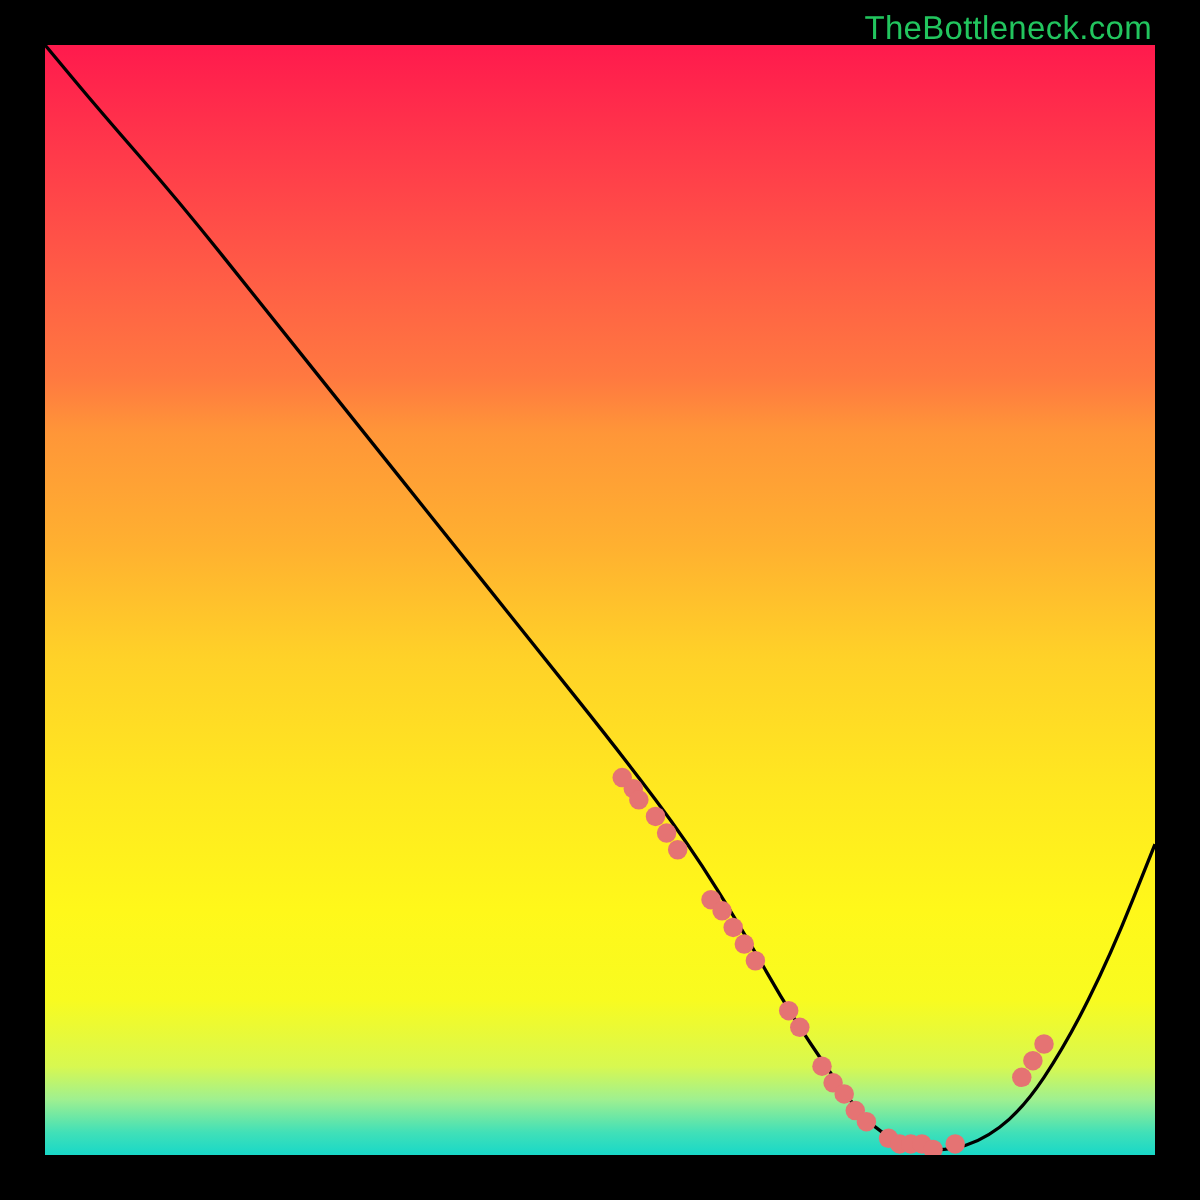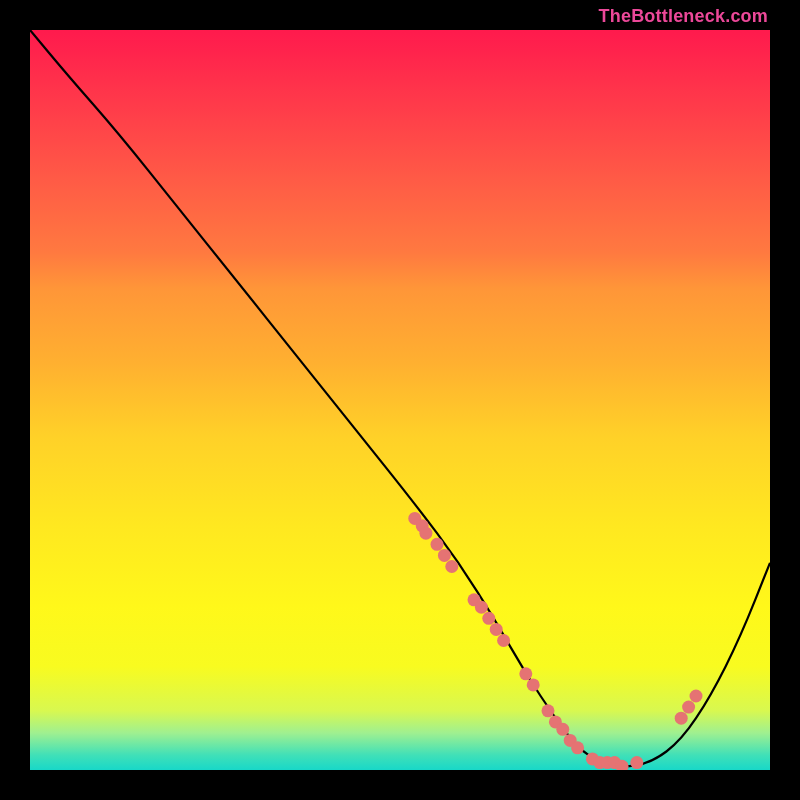--- a/index.html
+++ b/index.html
@@ -30,23 +30,23 @@
       #f8fb20 86%,
       #d8f850 92%,
       #9ff090 95%,
       #40e0b8 98%,
       #18d8c8 100%);
   }
   .watermark {
     position: absolute;
     top: 6px;
     right: 32px;
-    color: #ec4899;
-    font-size: 18px;
-    font-weight: 700;
+    color: #22c55e;
+    font-size: 22px;
+    font-weight: 400;
     letter-spacing: 0.2px;
   }
   svg.overlay {
     position: absolute;
     left: 30px;
     top: 30px;
     width: 740px;
     height: 740px;
   }
 </style>

